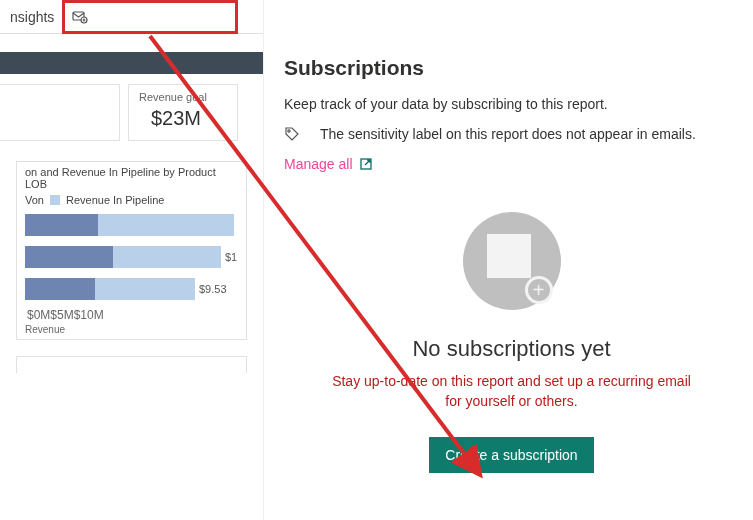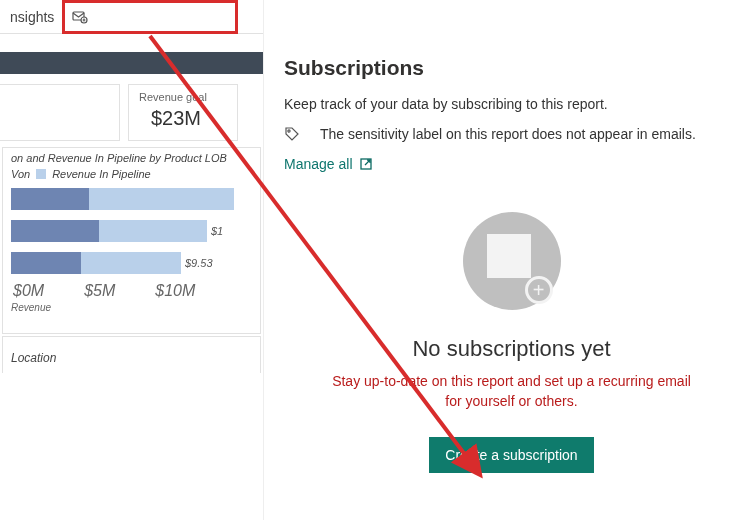--- a/index.html
+++ b/index.html
@@ -52,52 +52,51 @@
     margin: 4px;
     padding: 6px 10px 10px 10px;
     min-width: 110px;
   }
   .card.left-clipped { margin-left:-60px; width:180px; }
   .card-label { font-size: 11px; color:#666; }
   .card-value { font-size: 20px; color:#333; margin-top: 4px; margin-left: 12px; }
 
   .chart-card {
     border:1px solid #e1e1e1;
-    margin: 2px; padding: 4px 8px 20px 8px;
+    margin: 16px; padding: 4px 8px 4px 8px;
     font-size: 11px; color:#555;
     position: relative;
-    font-style: italic;
   }
   .chart-title { font-size: 11px; color:#444; margin-bottom: 4px; display:flex; align-items:center; gap:6px; }
   .legend-swatch { width:10px; height:10px; display:inline-block; }
 
   .bars { margin-top: 4px; }
   .bar-row { display:flex; align-items:center; height:26px; margin: 6px 0; }
   .bar-seg { height:22px; }
   .bar-val { font-size:11px; margin-left:4px; color:#555; }
 
-  .axis { display:flex; font-size:16px; color:#666; gap:40px; margin-top:4px; padding-left:2px; }
+  .axis { display:flex; font-size:12px; color:#666; margin-top:4px; padding-left:2px; }
   .axis-label { text-align:left; font-size:10px; color:#666; margin-top:2px; }
 
   .map-title { font-size:12px; color:#444; margin-top:10px; }
   .map-svg { width: 250px; height: 90px; }
 
   
   .right-pane {
     position: absolute;
     left: 263px; top: 0;
     width: 490px; height: 520px;
     padding: 56px 14px 0 20px;
     background:#fff;
     border-left: 1px solid #eee;
   }
   .rp-title { font-size: 21px; font-weight:600; margin-bottom: 16px; }
   .rp-sub { font-size: 14px; color:#333; margin-bottom: 14px; }
   .rp-sensitivity { font-size:14px; color:#333; display:flex; align-items:center; gap:20px; margin-bottom:14px; }
-  .rp-manage { font-size:14px; color:#0f766e; display:flex; align-items:center; gap:6px; text-decoration: none; cursor:pointer; }
+  .rp-manage { font-size:14px; color:#ec4899; display:flex; align-items:center; gap:6px; text-decoration: none; cursor:pointer; }
 
   .empty-state { text-align:center; margin-top: 40px; }
   .empty-icon {
     width: 98px; height:98px; border-radius:50%;
     background:#bfbfbf; margin: 0 auto 26px auto;
     position:relative;
   }
   .empty-icon .doc {
     position:absolute; left:24px; top:22px; width:44px; height:44px;
     background:#f3f3f3;

